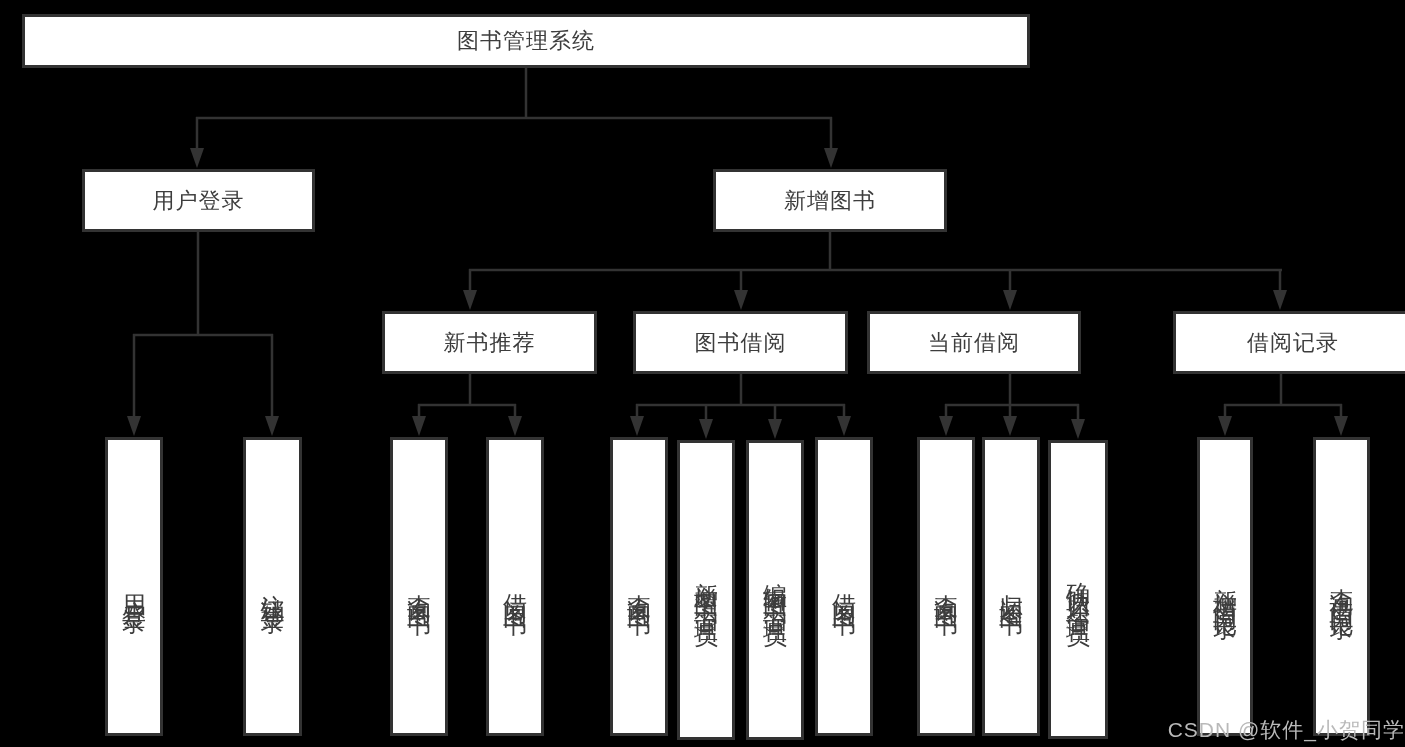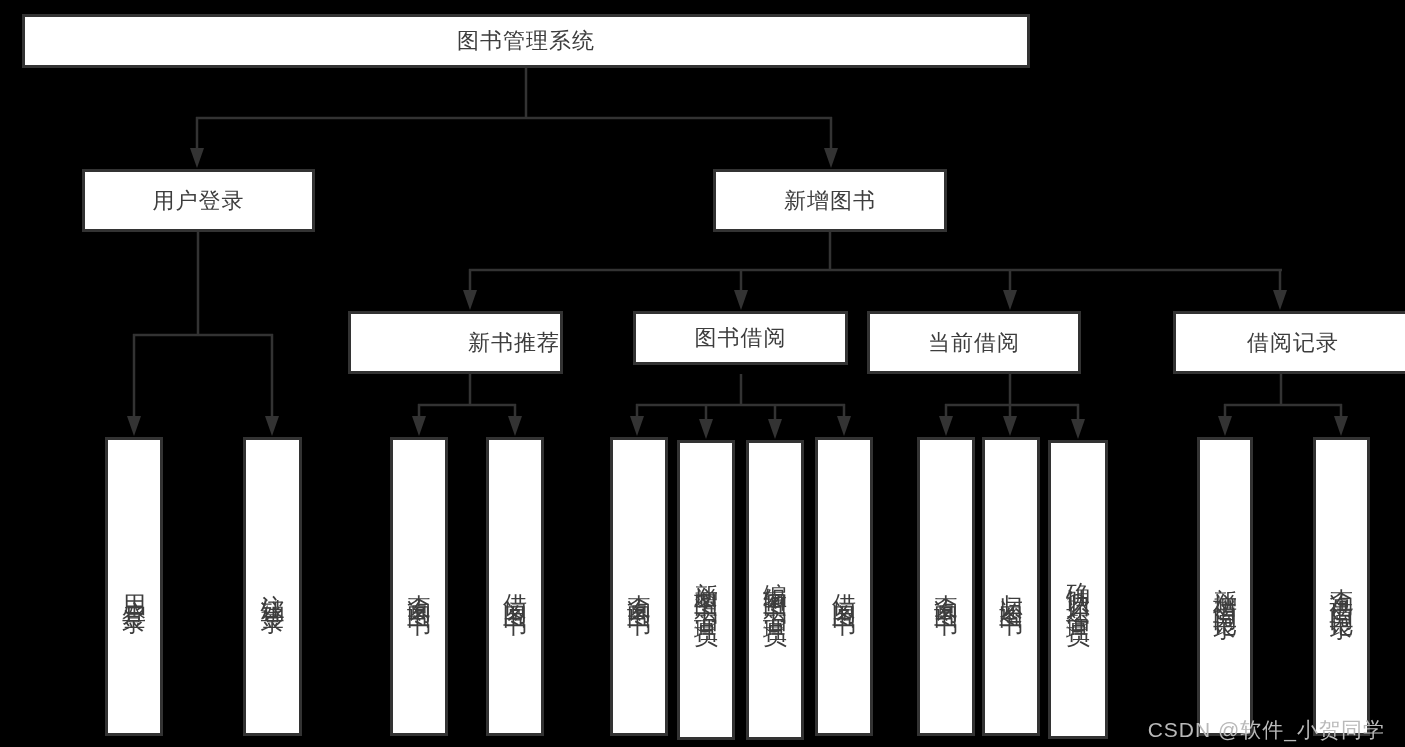--- a/index.html
+++ b/index.html
@@ -24,21 +24,21 @@
   .vnode{font-size:24px;}
   .vtext{
     writing-mode:vertical-rl;
     text-orientation:mixed;
     letter-spacing:6px;
     line-height:1;
     white-space:nowrap;
   }
   .watermark{
     position:absolute;
-    right:20px;bottom:3px;
+    right:0;bottom:3px;
     font-size:21px;
     color:#b9b9b9;
     z-index:5;
     letter-spacing:1px;
   }
 </style>
 </head>
 <body>
 
 <div class="canvas">
@@ -113,24 +113,24 @@
     <span>图书管理系统</span>
   </div>
 
   <div class="node hnode" style="left:82px;top:169px;width:233px;height:63px;">
     <span>用户登录</span>
   </div>
   <div class="node hnode" style="left:713px;top:169px;width:234px;height:63px;">
     <span>新增图书</span>
   </div>
 
-  <div class="node hnode" style="left:348px;top:311px;width:215px;height:63px;justify-content:flex-end;">
+  <div class="node hnode" style="left:382px;top:311px;width:215px;height:63px;">
     <span>新书推荐</span>
   </div>
-  <div class="node hnode" style="left:633px;top:311px;width:215px;height:54px;">
+  <div class="node hnode" style="left:633px;top:311px;width:215px;height:63px;">
     <span>图书借阅</span>
   </div>
   <div class="node hnode" style="left:867px;top:311px;width:214px;height:63px;">
     <span>当前借阅</span>
   </div>
   <div class="node hnode" style="left:1173px;top:311px;width:240px;height:63px;">
     <span>借阅记录</span>
   </div>
 
   <div class="node vnode" style="left:105px;top:437px;width:58px;height:299px;">

